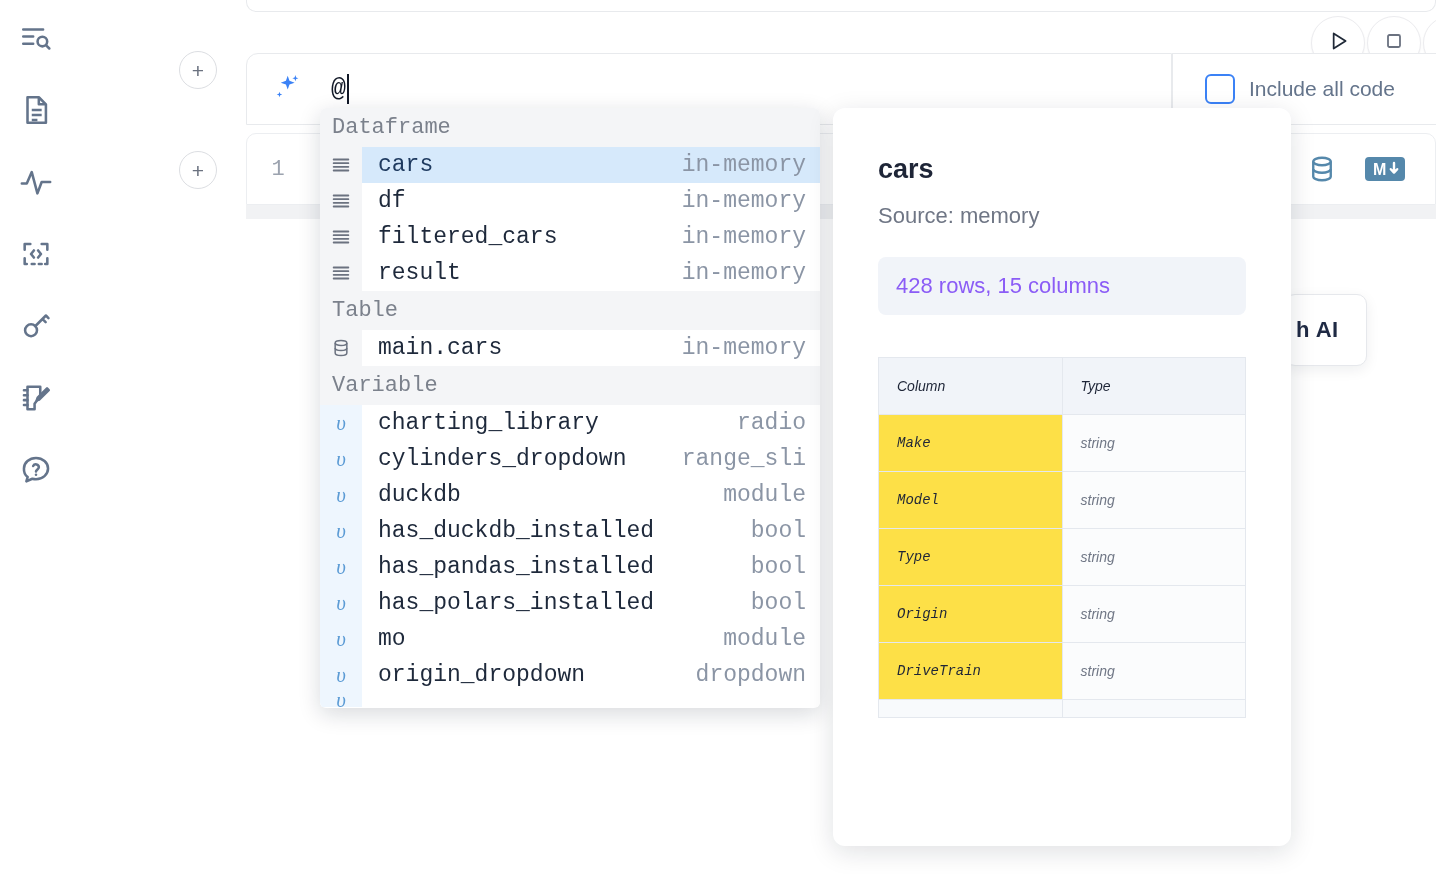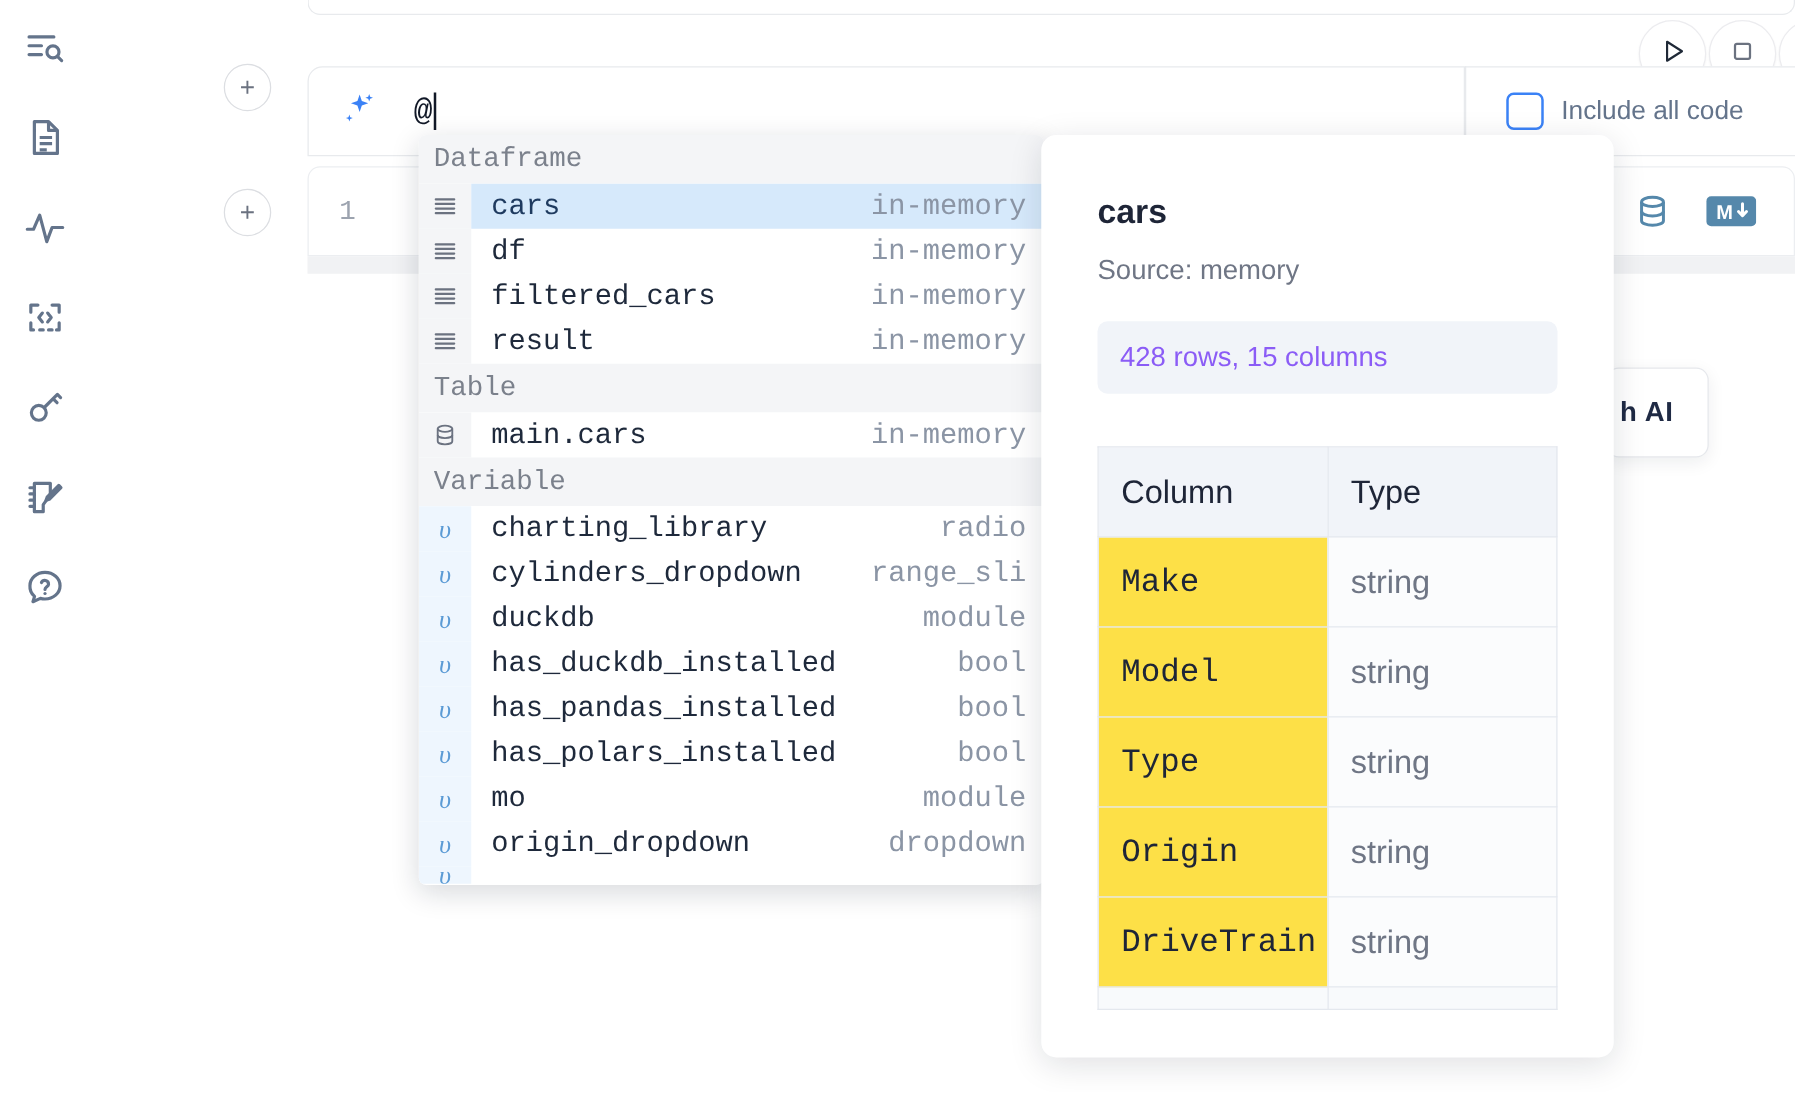--- a/index.html
+++ b/index.html
@@ -110,21 +110,21 @@
     position: absolute; left: 1285px; top: 294px; width: 82px; height: 72px;
     background: #ffffff; border: 1px solid #e6e8ec; border-radius: 10px;
     box-shadow: 0 4px 14px rgba(15,23,42,0.07);
     display: flex; align-items: center; justify-content: flex-start;
     padding-left: 10px;
     font-size: 22px; font-weight: 700; color: #1f2a44; letter-spacing: .5px;
   }
 
   
   .completions {
-    position: absolute; left: 335px; top: 108px; width: 500px; height: 600px;
+    position: absolute; left: 320px; top: 108px; width: 500px; height: 600px;
     background: #ffffff; border-radius: 6px;
     box-shadow: 0 6px 22px rgba(15,23,42,0.16);
     overflow: hidden; z-index: 20;
   }
   .comp-group {
     background: #f4f5f7; color: #7b818c;
     font-family: "Liberation Mono", monospace; font-size: 22px;
     padding: 7px 0 7px 12px;
   }
   .comp-row {
@@ -165,21 +165,21 @@
   .detail-shape {
     margin-top: 28px; background: #f1f4f9; border-radius: 8px;
     padding: 16px 18px; font-size: 22px; color: #8b5cf6;
   }
   .detail-table {
     margin-top: 42px; width: 100%; border-collapse: collapse;
     table-layout: fixed;
   }
   .detail-table th, .detail-table td {
     border: 1px solid #e4e8ee; text-align: left;
-    padding: 20px 18px; font-size: 26px;
+    padding: 20px 18px; font-size: 14px; font-style: italic;
   }
   .detail-table th { background: #f1f4f9; color: #1e2537; font-weight: 400; }
   .detail-table td.col-name {
     font-family: "Liberation Mono", monospace; color: #1e2537; background: #fde047;
   }
   .detail-table td.col-type { color: #6f7685; background: #fbfcfd; }
   .detail-table tr.partial td { height: 18px; padding: 0; background: #f8fafc; }
 </style>
 </head>
 <body>

